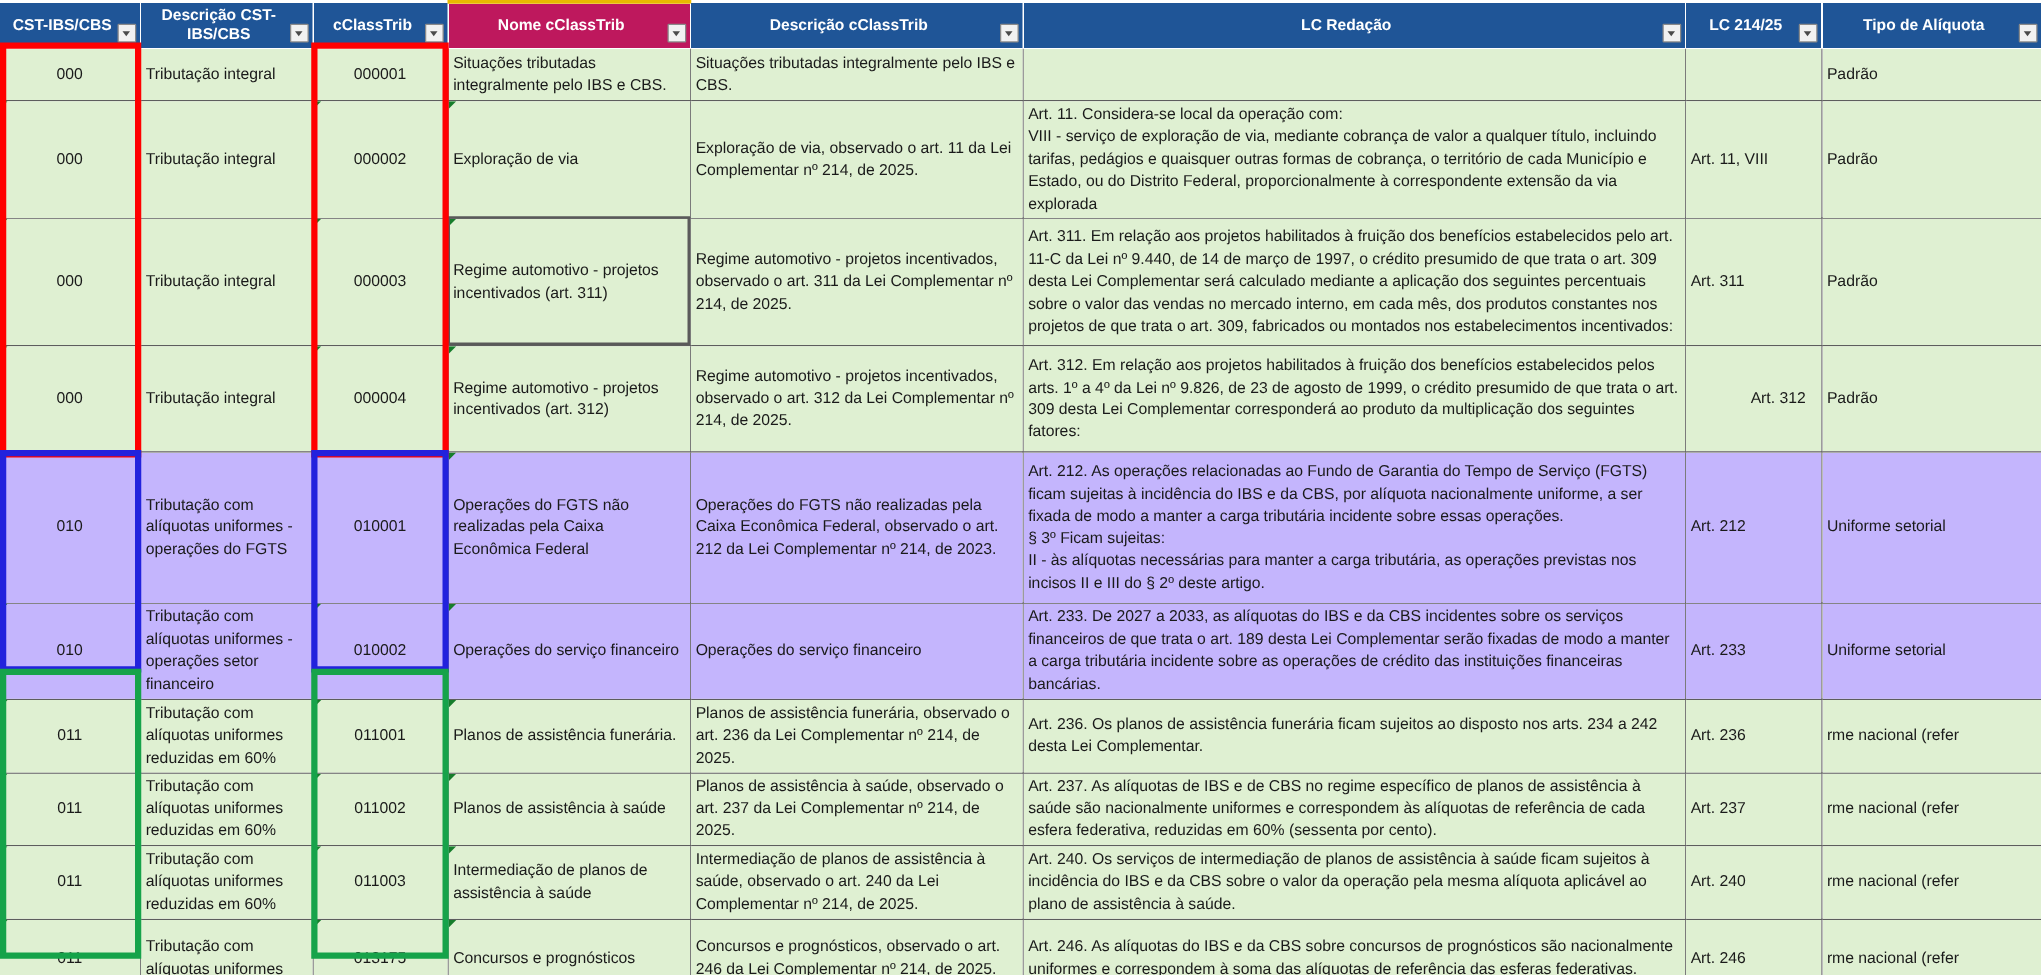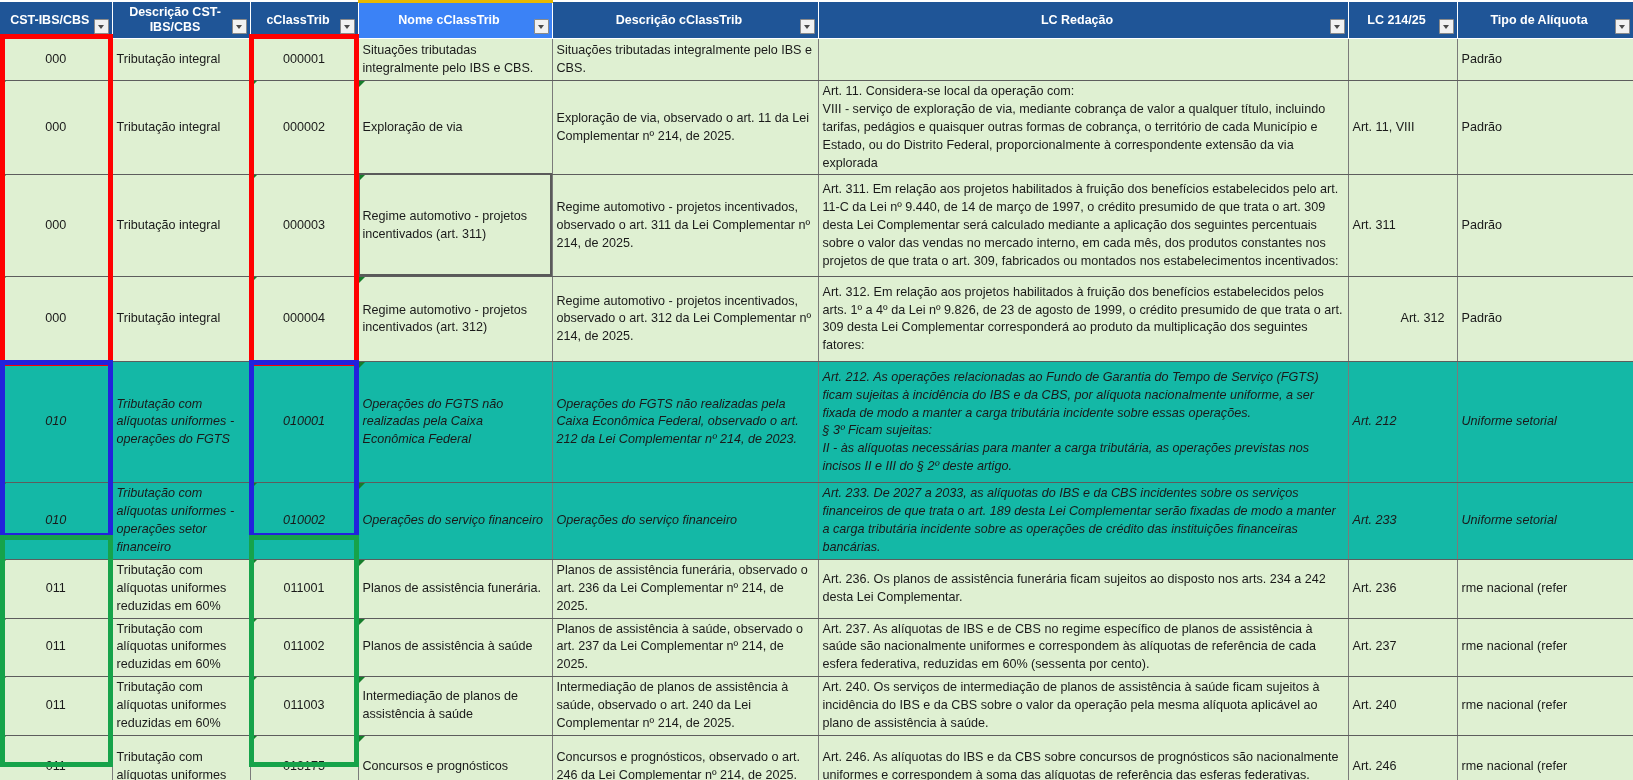--- a/index.html
+++ b/index.html
@@ -31,21 +31,21 @@
     height:37px;
     padding:2px 16px 2px 4px;
     border-right:1px solid #ffffff;
     border-bottom:1px solid #ffffff;
     position:relative;
     line-height:1.15;
     white-space:normal;
     overflow:hidden;
   }
   thead th.accent{
-    background:#3b82f6;
+    background:#be185d;
     border-top:3px solid #e8b800;
   }
   .fbtn{
     position:absolute;
     right:3px; bottom:4px;
     width:15px; height:15px;
     background:#f1f1f1;
     border:1px solid #8a8a8a;
     border-radius:1px;
     display:flex; align-items:center; justify-content:center;
@@ -65,21 +65,21 @@
     font-size:12.6px;
     color:#1a1a1a;
     vertical-align:middle;
     padding:2px 4px;
     line-height:1.42;
     position:relative;
     overflow:hidden;
     white-space:normal;
   }
   tbody tr.g td{ background:#dff0d2; }
-  tbody tr.b td{ background:#14b8a6;font-style:italic; }
+  tbody tr.b td{ background:#c4b5fd; }
 
   td.c{ text-align:center; }
   td.l{ text-align:left; }
   td.clip{ white-space:nowrap; overflow:hidden; }
 
   
   .tri{
     position:absolute; left:0; top:0;
     width:0;height:0;
     border-left:6px solid #167d2b;

